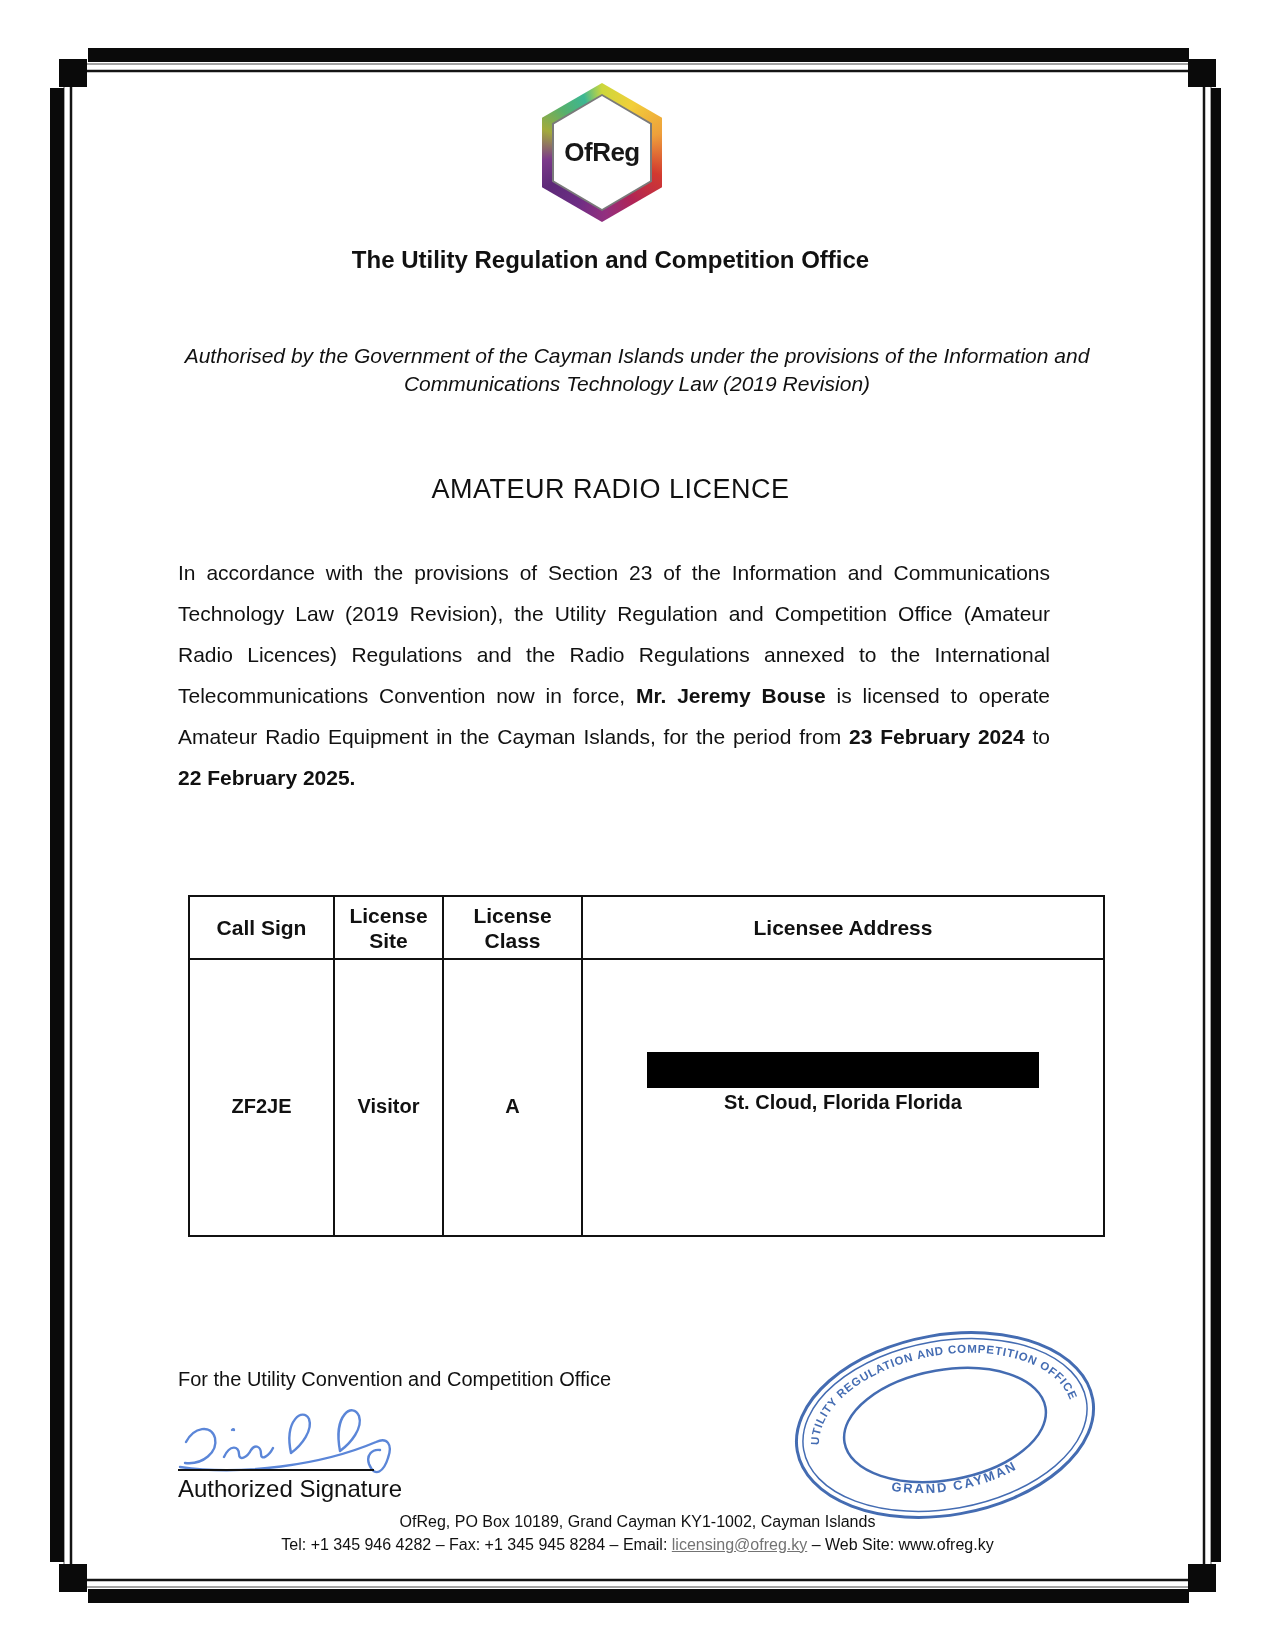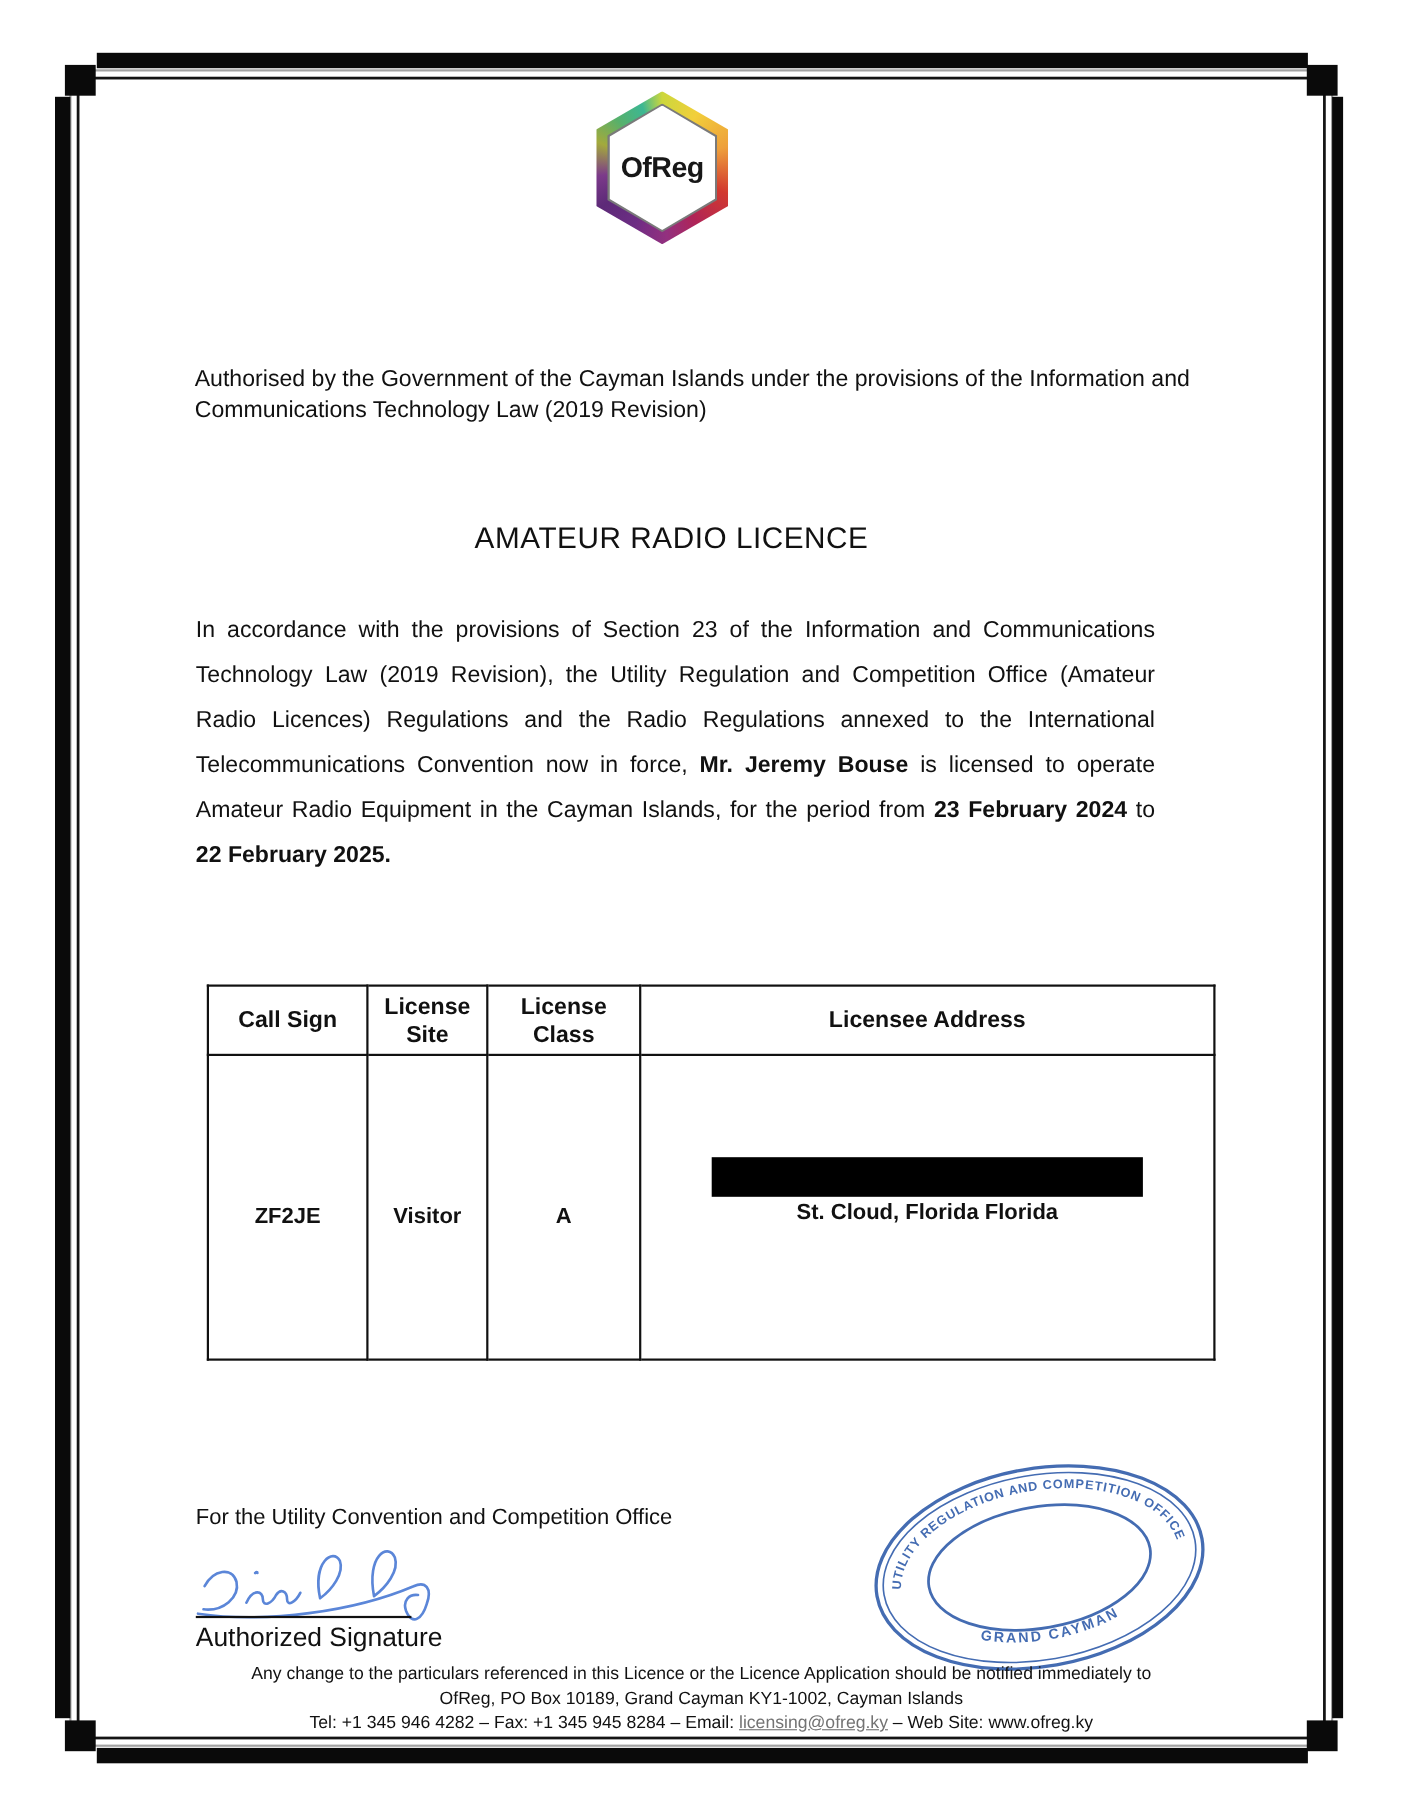--- a/index.html
+++ b/index.html
@@ -31,22 +31,22 @@
     display: flex; align-items: center; justify-content: center;
   }
   .hex-white span { font-size: 26px; font-weight: 700; letter-spacing: -0.5px; color: #171717; }
 
   
   .org-title {
     position: absolute; left: 0; top: 246px; width: 100%;
     text-align: center; font-size: 24px; font-weight: 700; margin: 0;
   }
   .auth-text {
-    position: absolute; left: 177px; top: 331px; width: 920px;
-    font-size: 21px; line-height: 28px; margin: 0;
+    position: absolute; left: 177px; top: 342px; width: 920px;
+    text-align: center; font-size: 21px; line-height: 28px; margin: 0; font-style: italic;
   }
   .licence-title {
     position: absolute; left: 0; top: 474px; width: 100%;
     text-align: center; font-size: 27px; font-weight: 400; letter-spacing: 0.5px; margin: 0;
   }
 
   
   .body-par {
     position: absolute; left: 178px; top: 552px; width: 872px;
     font-size: 21px; line-height: 41px; text-align: justify; margin: 0;
@@ -106,20 +106,21 @@
   </svg>
 
   <div class="logo">
     <div class="hex hex-grad"></div>
     <div class="hex hex-line"></div>
     <div class="hex hex-white">
       <span>OfReg</span>
     </div>
   </div>
 
+  <h1 class="org-title">The Utility Regulation and Competition Office</h1>
   <p class="auth-text">Authorised by the Government of the Cayman Islands under the provisions of the Information and Communications Technology Law (2019 Revision)</p>
   <h2 class="licence-title">AMATEUR RADIO LICENCE</h2>
 
   <p class="body-par"><span>In accordance with the provisions of Section 23 of the Information and Communications Technology Law (2019 Revision), the Utility Regulation and Competition Office (Amateur Radio Licences) Regulations  and the Radio Regulations annexed to the International Telecommunications Convention now in force, </span><b>Mr. Jeremy Bouse</b><span> is licensed to operate Amateur Radio Equipment in the Cayman Islands, for the period from </span><b>23 February 2024</b><span> to </span><b>22 February 2025.</b></p>
 
   <table class="lic-table">
     <colgroup>
       <col style="width:145px">
         <col style="width:109px">
         <col style="width:139px">
@@ -173,18 +174,17 @@
     </defs>
     <text font-family="Liberation Sans, sans-serif" font-size="11.5" font-weight="700" letter-spacing="0.8" fill="#2b58a8">
       <textPath href="#arcTop" startOffset="50%" text-anchor="middle">UTILITY REGULATION AND COMPETITION OFFICE</textPath>
     </text>
     <text font-family="Liberation Sans, sans-serif" font-size="13" font-weight="700" letter-spacing="2" fill="#2b58a8">
       <textPath href="#arcBottom" startOffset="50%" text-anchor="middle">GRAND CAYMAN</textPath>
     </text>
   </svg>
 
   <div class="footer">
-    <div>Any change to the particulars referenced in this Licence or the Licence Application should be notified immediately to</div>
     <div>OfReg, PO Box 10189, Grand Cayman  KY1-1002, Cayman Islands</div>
     <div><span>Tel: +1 345 946 4282 – Fax: +1 345 945 8284 – Email: </span><a href="#">licensing@ofreg.ky</a><span> – Web Site: www.ofreg.ky</span></div>
   </div>
 
 </div>
 
 </body></html>

